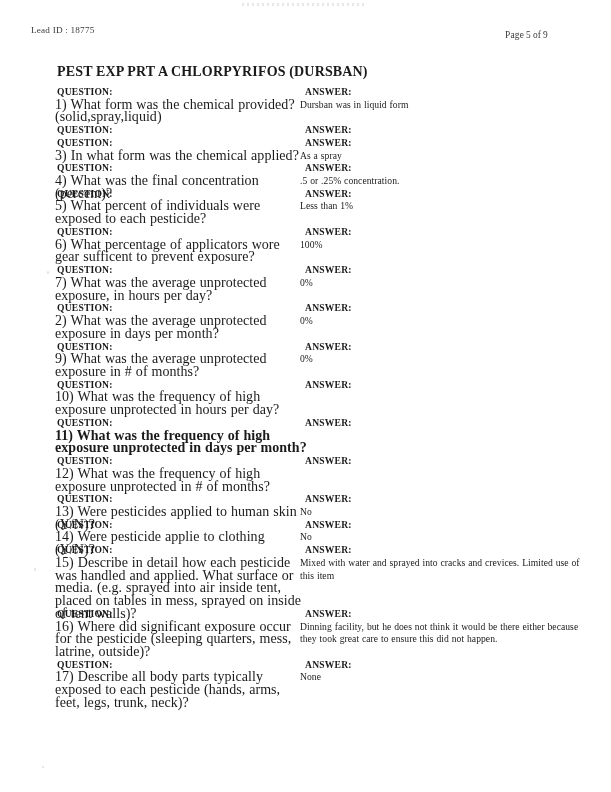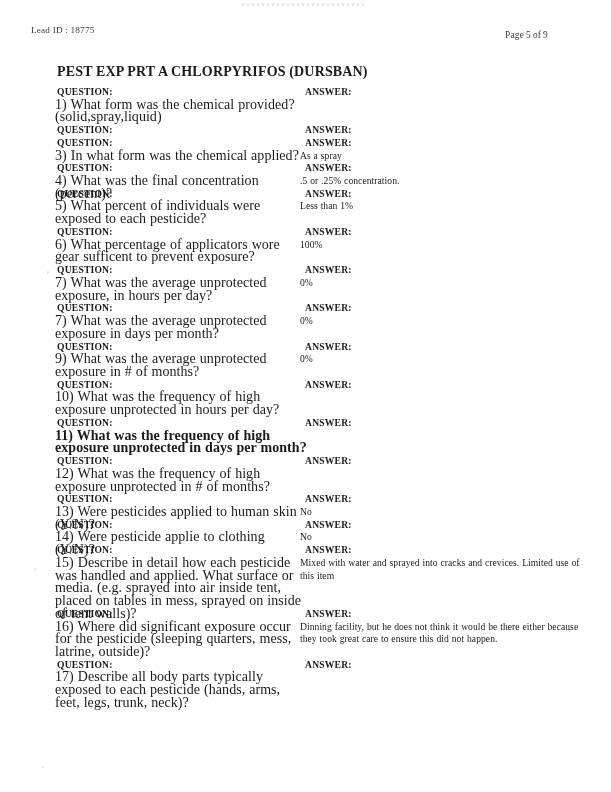--- a/index.html
+++ b/index.html
@@ -162,20 +162,21 @@
   <div class="section-title">PEST EXP PRT A CHLORPYRIFOS (DURSBAN)</div>
 
   <div class="qa-body" id="qa-body">
       <div class="qa-block">
         <div class="labels-row">
           <span class="lbl q">QUESTION:</span>
           <span class="lbl a">ANSWER:</span>
         </div>
         <div class="content-row" style="height: 25.5px;">
           <div class="q-text">1) What form was the chemical provided?(solid,spray,liquid)</div>
+          <div class="a-text">Dursban was in liquid form</div>
         </div>
       </div>
       <div class="qa-block">
         <div class="labels-row">
           <span class="lbl q">QUESTION:</span>
           <span class="lbl a">ANSWER:</span>
         </div>
       </div>
       <div class="qa-block">
         <div class="labels-row">
@@ -226,21 +227,21 @@
           <div class="q-text">7) What was the average unprotected exposure, in hours per day?</div>
           <div class="a-text tight">0%</div>
         </div>
       </div>
       <div class="qa-block">
         <div class="labels-row">
           <span class="lbl q">QUESTION:</span>
           <span class="lbl a">ANSWER:</span>
         </div>
         <div class="content-row" style="height: 25.5px;">
-          <div class="q-text">7) What was the average unprotected exposure in days per month?</div>
+          <div class="q-text">2) What was the average unprotected exposure in days per month?</div>
           <div class="a-text tight">0%</div>
         </div>
       </div>
       <div class="qa-block">
         <div class="labels-row">
           <span class="lbl q">QUESTION:</span>
           <span class="lbl a">ANSWER:</span>
         </div>
         <div class="content-row" style="height: 25.5px;">
           <div class="q-text">9) What was the average unprotected exposure in # of months?</div>
@@ -314,17 +315,18 @@
           <div class="a-text">Dinning facility, but he does not think it would be there either because they took great care to ensure this did not happen.</div>
         </div>
       </div>
       <div class="qa-block">
         <div class="labels-row">
           <span class="lbl q">QUESTION:</span>
           <span class="lbl a">ANSWER:</span>
         </div>
         <div class="content-row" style="height: 25.5px;">
           <div class="q-text">17) Describe all body parts typically exposed to each pesticide (hands, arms, feet, legs, trunk, neck)?</div>
+          <div class="a-text">None</div>
         </div>
       </div>
     </div>
 
 </div>
 
 </body></html>

